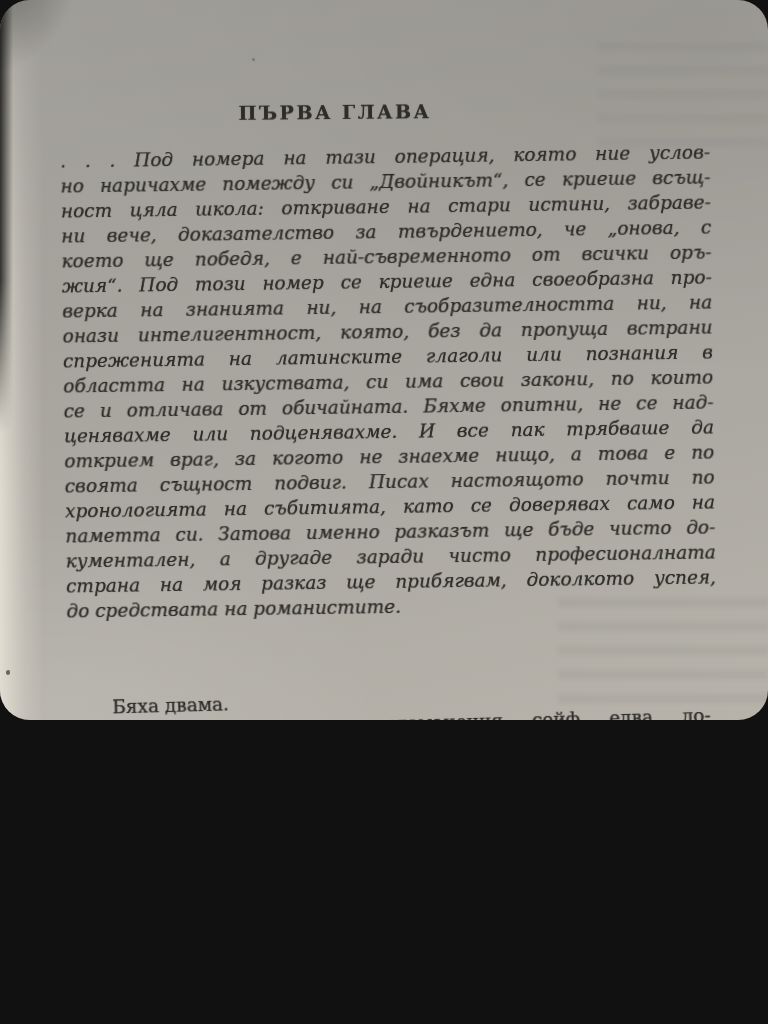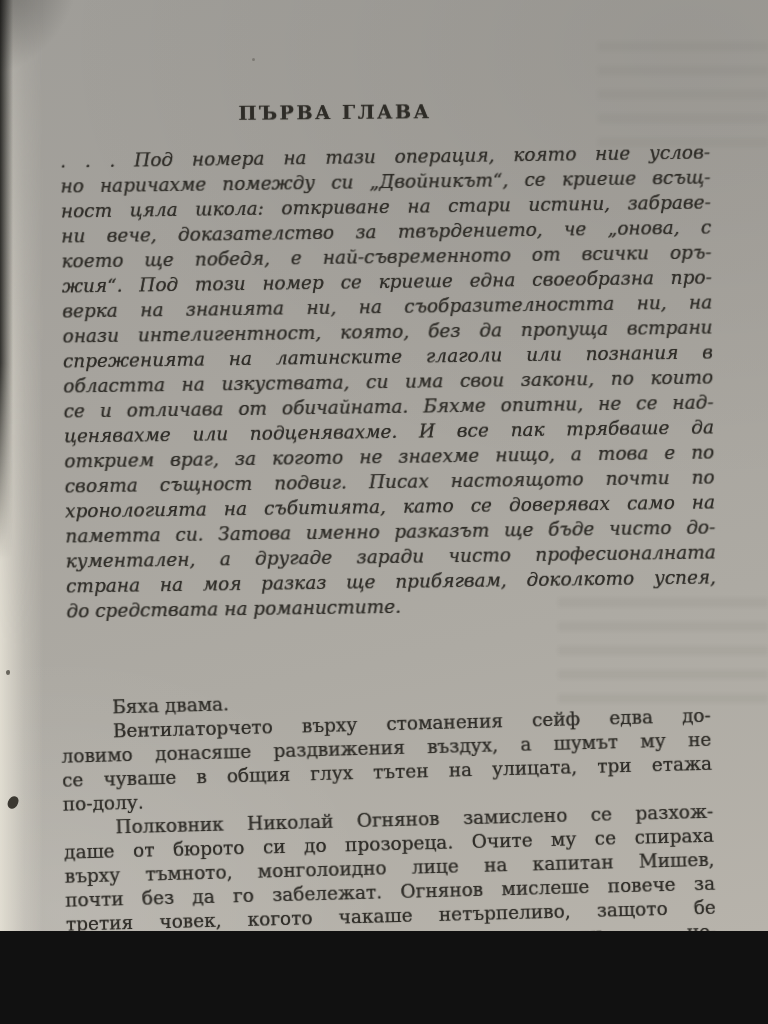--- a/index.html
+++ b/index.html
@@ -3,27 +3,28 @@
 <meta charset="utf-8">
 <style>
   :root{
     --paper:#a9a6a0;
     --ink:#2e2c27;
     --edge:#ddd9cd;
   }
   html,body{margin:0;padding:0;background:#111;}
   #photo{
     position:relative;
-    width:768px;height:931px;
+    width:768px;height:720px;
     overflow:hidden;
     font-family:"DejaVu Serif", serif;
     background:
       radial-gradient(140% 80% at 90% 5%, rgba(0,0,0,0.06), transparent 60%),
       radial-gradient(60% 40% at 8% 98%, rgba(255,255,255,0.10), transparent 70%),
       linear-gradient(168deg,#9f9d98 0%, #a6a39d 35%, #adaaa3 68%, #b7b3ab 100%);
+    border-radius: 30px;
   }
   
   .edge-highlight{
     position:absolute;left:0;top:0;bottom:0;width:44px;
     background:linear-gradient(to right, rgba(228,224,212,0.92) 0%, rgba(228,224,212,0.30) 55%, rgba(228,224,212,0) 100%);
     -webkit-mask-image:linear-gradient(to bottom, rgba(0,0,0,0.25) 0%, rgba(0,0,0,0.8) 40%, #000 70%);
     mask-image:linear-gradient(to bottom, rgba(0,0,0,0.25) 0%, rgba(0,0,0,0.8) 40%, #000 70%);
   }
   .edge-shadow{
     position:absolute;left:0;top:0;width:13px;height:60%;

